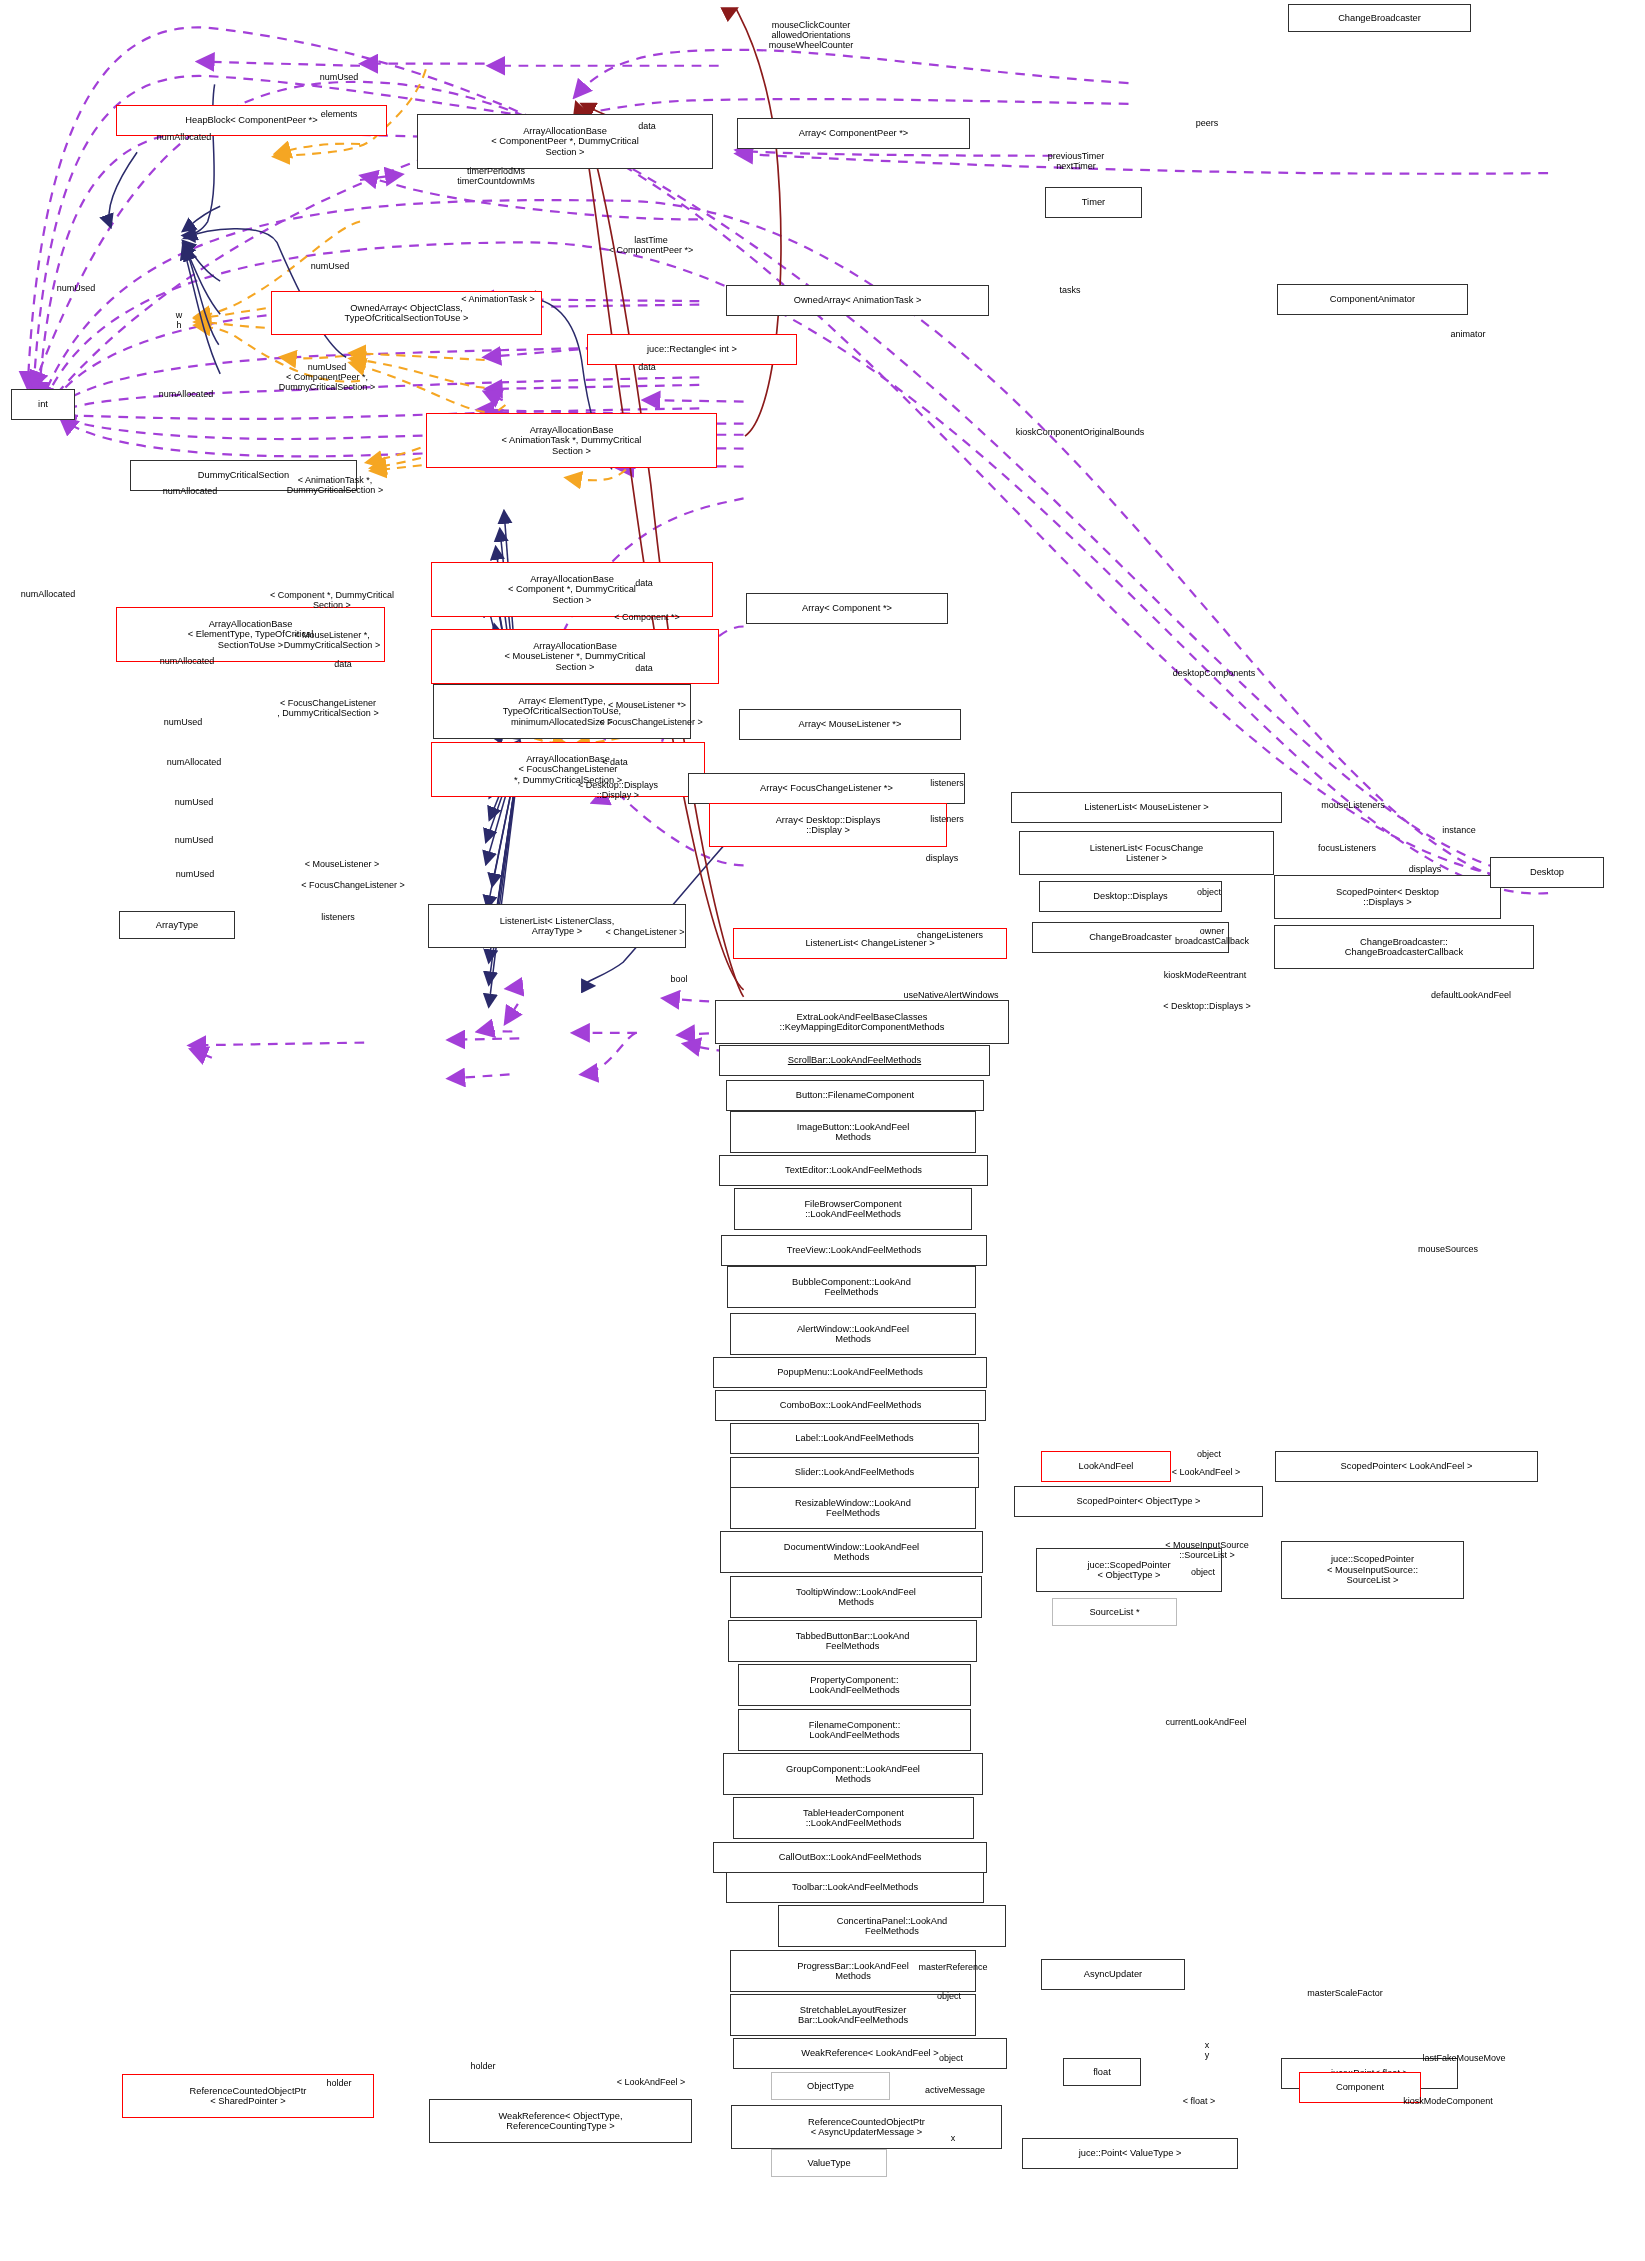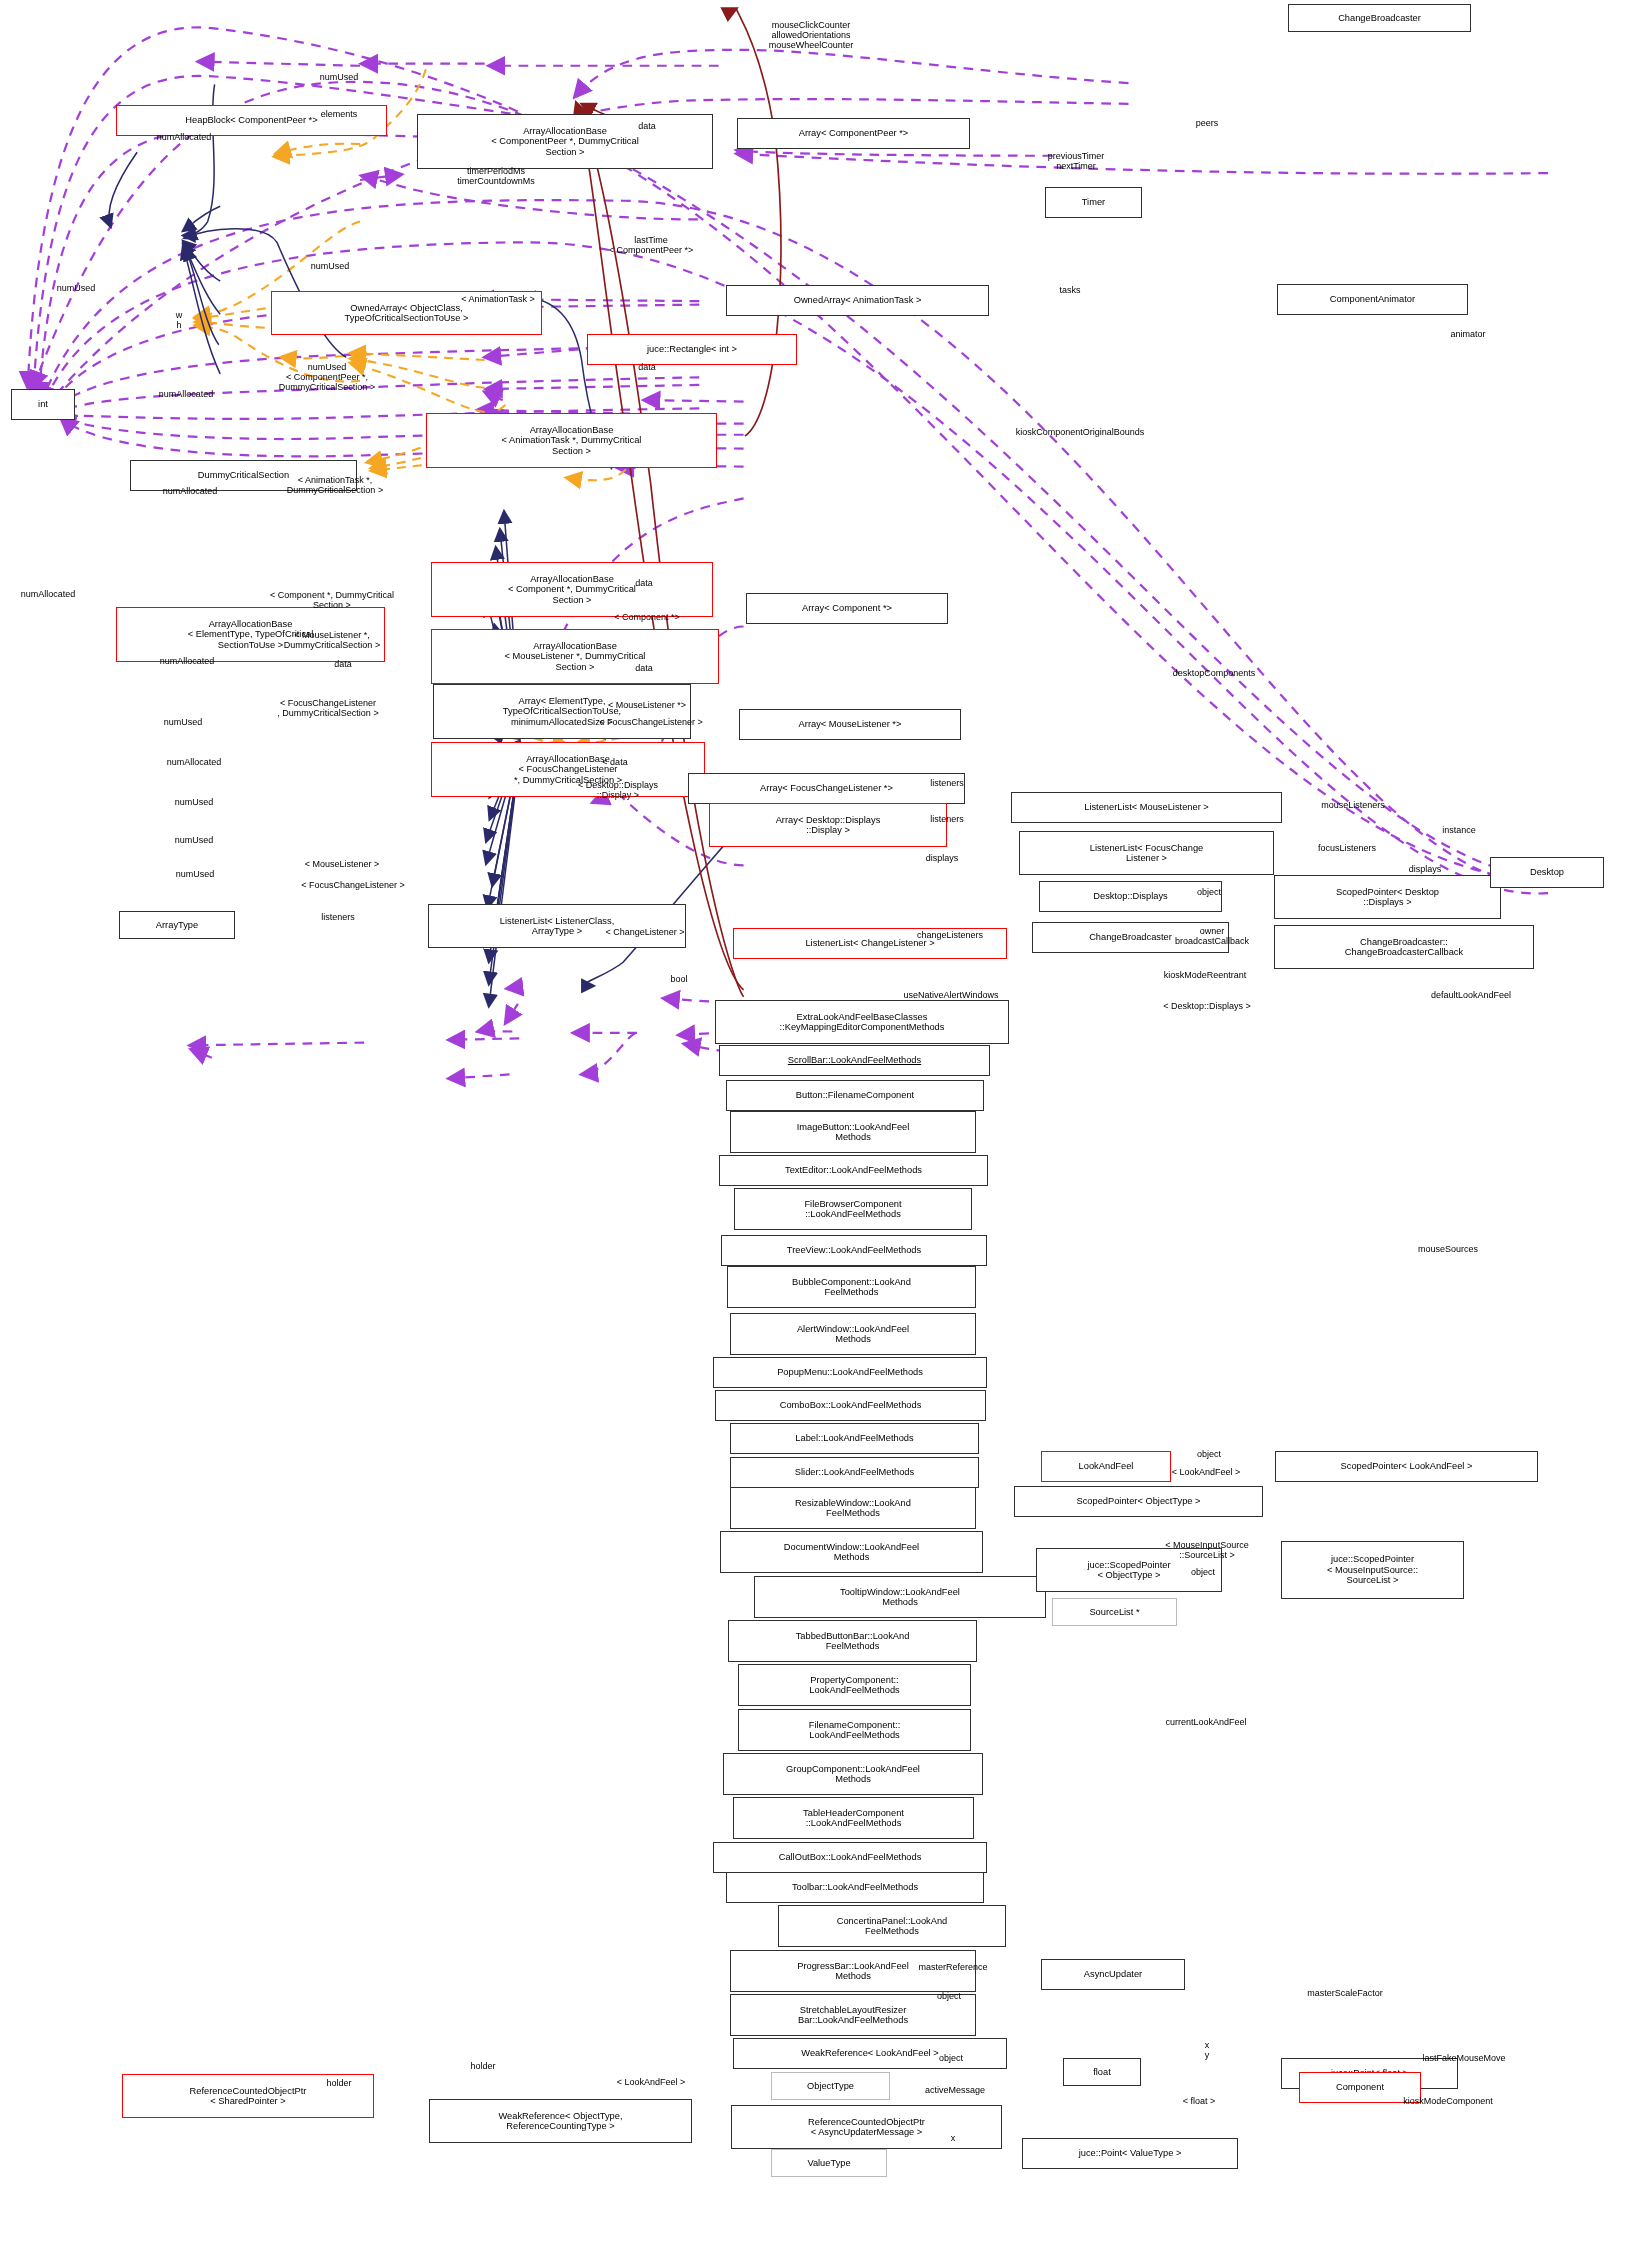--- a/index.html
+++ b/index.html
@@ -225,21 +225,21 @@
       <div class="node dark" style="left: 730px; top: 1313px; width: 246px; height: 42px;">AlertWindow::LookAndFeel
 Methods</div>
       <div class="node dark" style="left: 713px; top: 1357px; width: 274px; height: 30.5px;">PopupMenu::LookAndFeelMethods</div>
       <div class="node dark" style="left: 715px; top: 1390px; width: 271px; height: 30.5px;">ComboBox::LookAndFeelMethods</div>
       <div class="node dark" style="left: 730px; top: 1423px; width: 249px; height: 30.5px;">Label::LookAndFeelMethods</div>
       <div class="node dark" style="left: 730px; top: 1457px; width: 249px; height: 30.5px;">Slider::LookAndFeelMethods</div>
       <div class="node dark" style="left: 730px; top: 1487px; width: 246px; height: 42px;">ResizableWindow::LookAnd
 FeelMethods</div>
       <div class="node dark" style="left: 720px; top: 1531px; width: 263px; height: 42px;">DocumentWindow::LookAndFeel
 Methods</div>
-      <div class="node dark" style="left: 754px; top: 1576px; width: 292px; height: 42px;">TooltipWindow::LookAndFeel
+      <div class="node dark" style="left: 730px; top: 1576px; width: 252px; height: 42px;">TooltipWindow::LookAndFeel
 Methods</div>
       <div class="node dark" style="left: 728px; top: 1620px; width: 249px; height: 42px;">TabbedButtonBar::LookAnd
 FeelMethods</div>
       <div class="node dark" style="left: 738px; top: 1664px; width: 233px; height: 42px;">PropertyComponent::
 LookAndFeelMethods</div>
       <div class="node dark" style="left: 738px; top: 1709px; width: 233px; height: 42px;">FilenameComponent::
 LookAndFeelMethods</div>
       <div class="node dark" style="left: 723px; top: 1753px; width: 260px; height: 42px;">GroupComponent::LookAndFeel
 Methods</div>
       <div class="node dark" style="left: 733px; top: 1797px; width: 241px; height: 42px;">TableHeaderComponent

